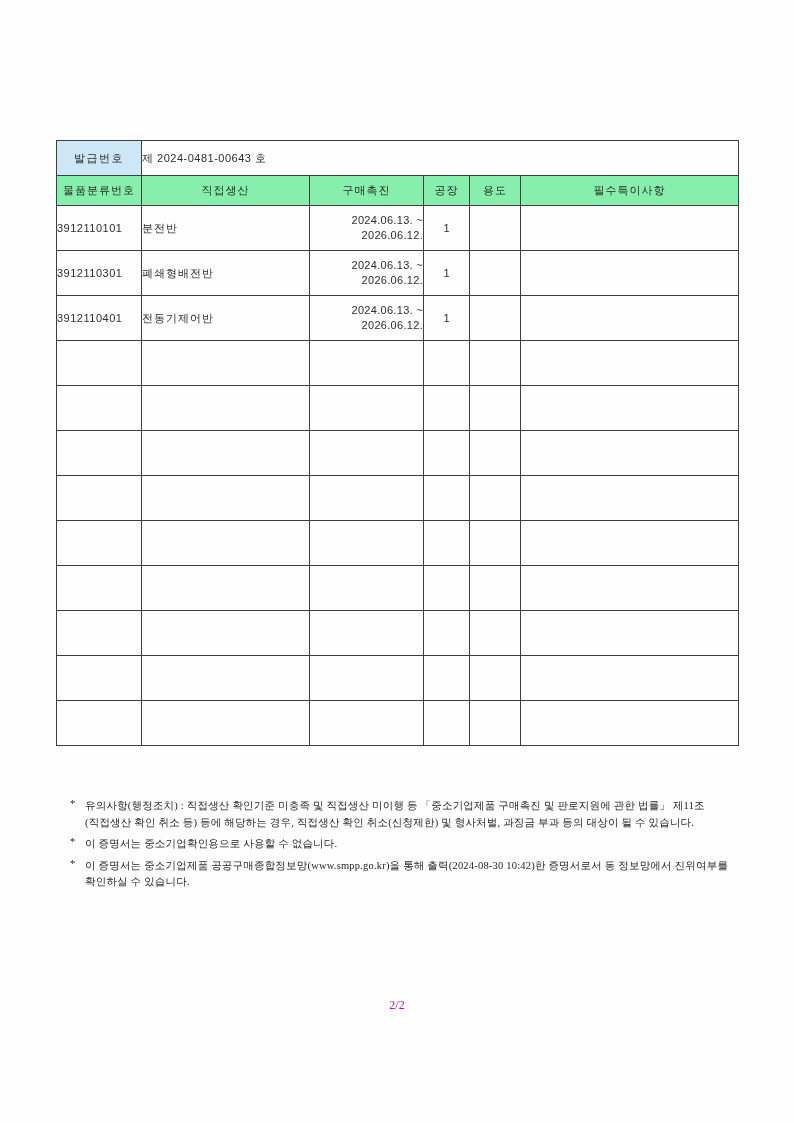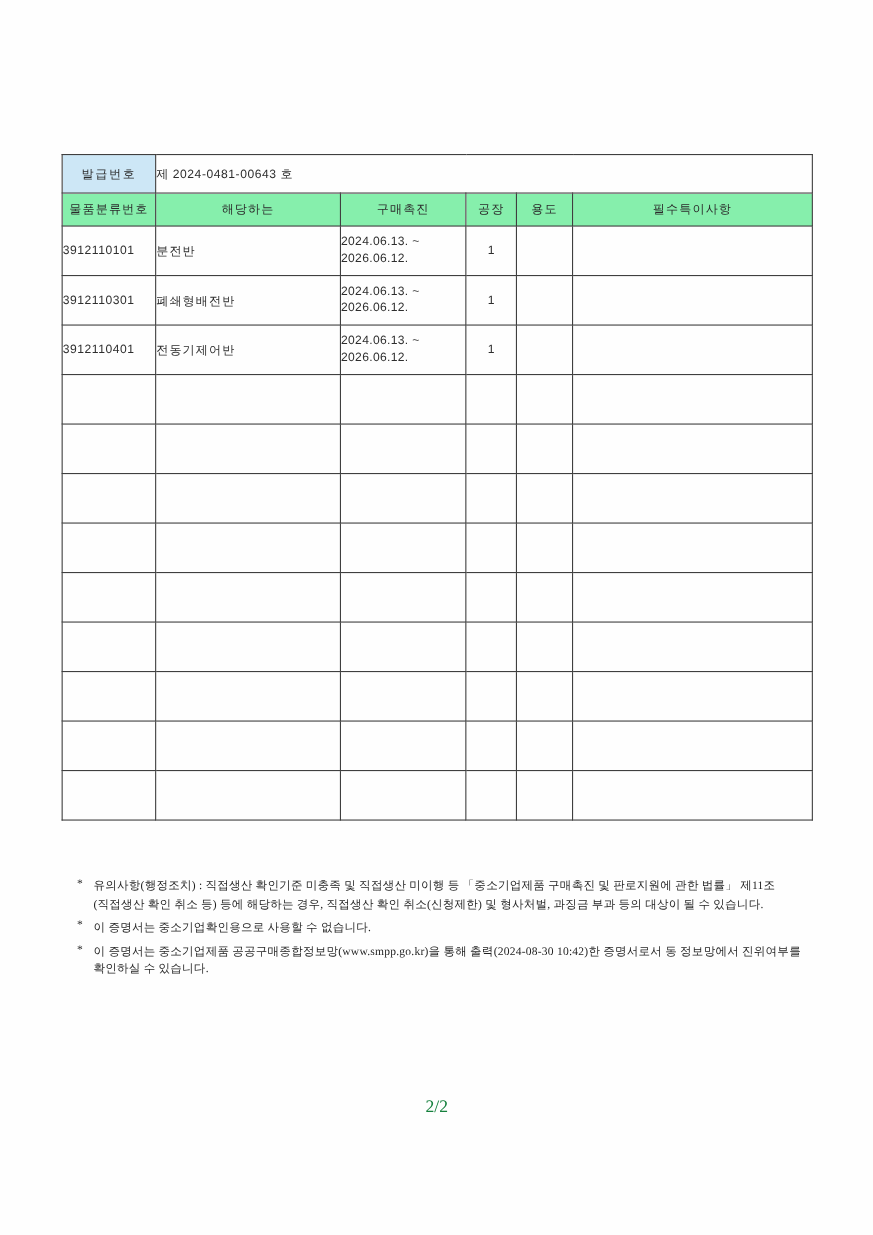--- a/index.html
+++ b/index.html
@@ -47,21 +47,21 @@
   .r-empty td{height:44px;}
   .val{
     text-align:left;
     padding-left:10px;
     font-size:12px;
     letter-spacing:0.5px;
   }
   .val .cat-line{line-height:19px;}
   .code-cell{text-align:left;padding-left:3px;letter-spacing:0.5px;}
   .name-cell{letter-spacing:1px;}
-  .period-cell{text-align:left;font-size:10.5px;}
+  .period-cell{text-align:right;font-size:10.5px;}
   .period-cell div{line-height:15px;letter-spacing:0.3px;}
   .factory-cell,.usage-cell{text-align:center;}
   .notes{
     position:absolute;
     left:70px;top:798px;
     width:664px;
     font-family:"Liberation Serif", serif;
     font-size:10.5px;
     color:#1f1f1f;
   }
@@ -80,22 +80,22 @@
     letter-spacing:0.2px;
     white-space:normal;
     word-break:keep-all;
   }
   .page-number{
     position:absolute;
     left:0;top:998px;
     width:100%;
     text-align:center;
     font-family:"Liberation Serif", serif;
-    font-size:16px;
-    color:#15803d;
+    font-size:12px;
+    color:#a21caf;
   }
 </style>
 </head>
 <body>
 
 <div class="page">
 
   <table class="cert-table">
     <colgroup>
       <col style="width:85px">
@@ -108,21 +108,21 @@
 
     <tbody>
         <tr class="r-issue">
       <td class="lbl">발급번호</td>
       <td class="val" colspan="5">제 2024-0481-00643 호</td>
     </tr>
 
 
     <tr class="r-head">
       <th>물품분류번호</th>
-      <th>해당하는</th>
+      <th>직접생산</th>
       <th>구매촉진</th>
       <th>공장</th>
       <th>용도</th>
       <th>필수특이사항</th>
     </tr>
 
     <tr class="r-data">
       <td class="code-cell">3912110101</td>
       <td class="name-cell">분전반</td>
       <td class="period-cell">

